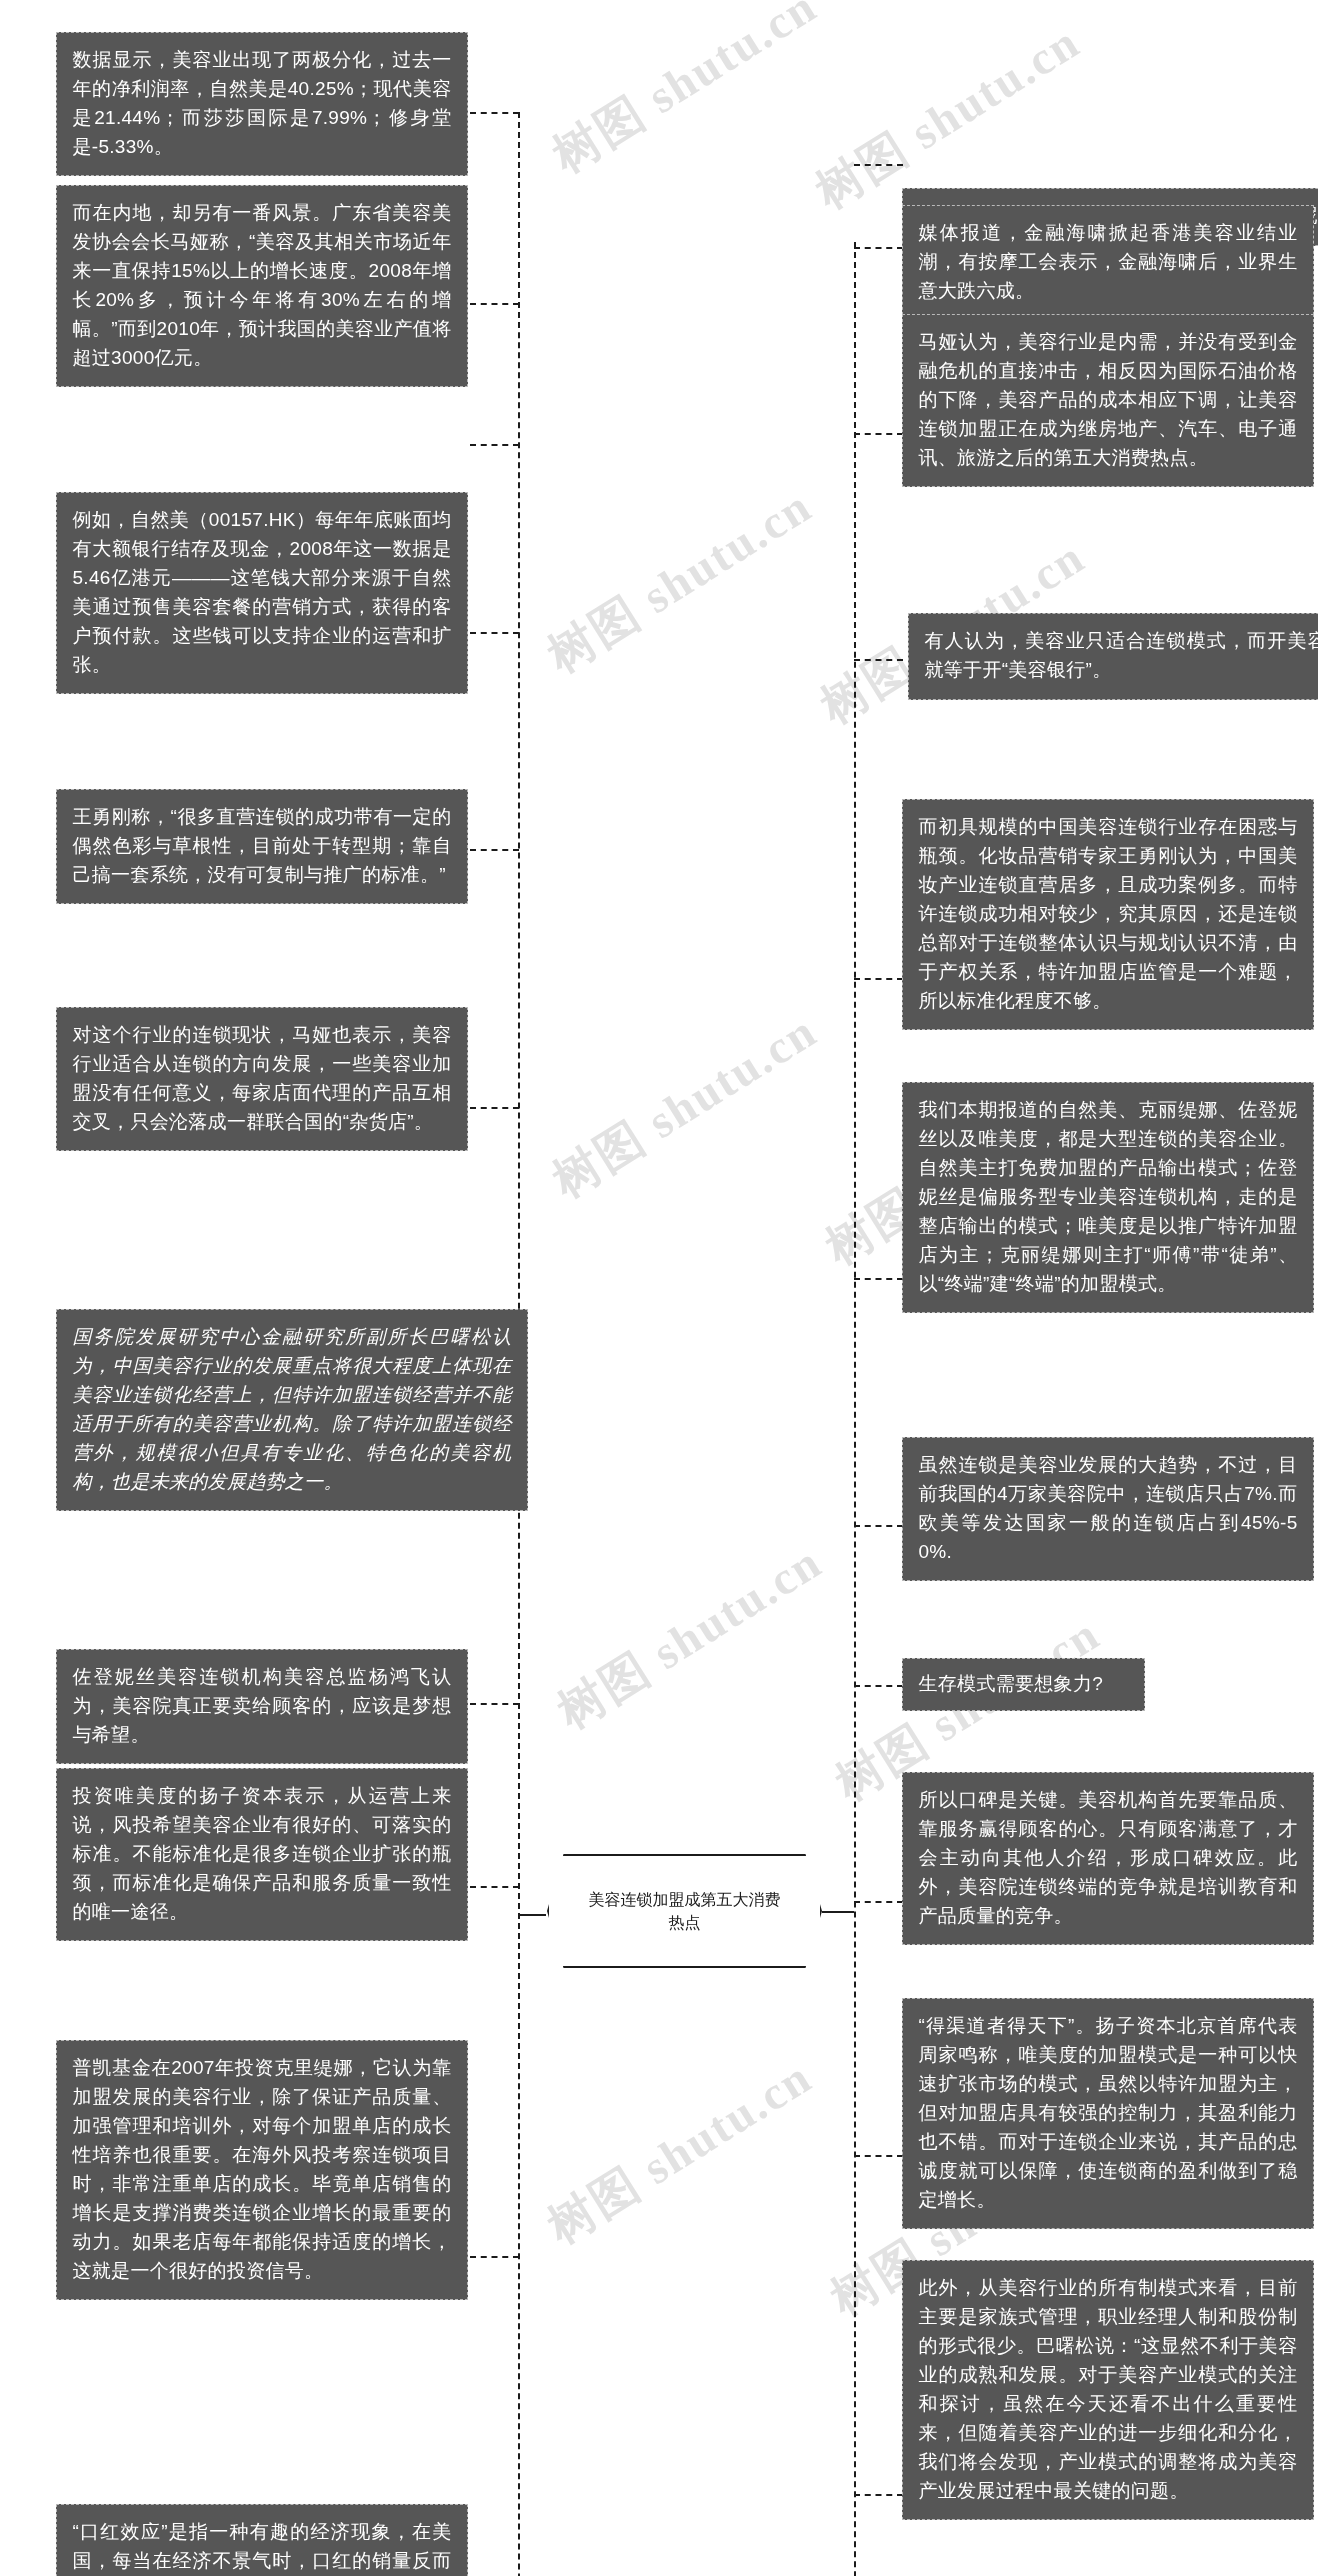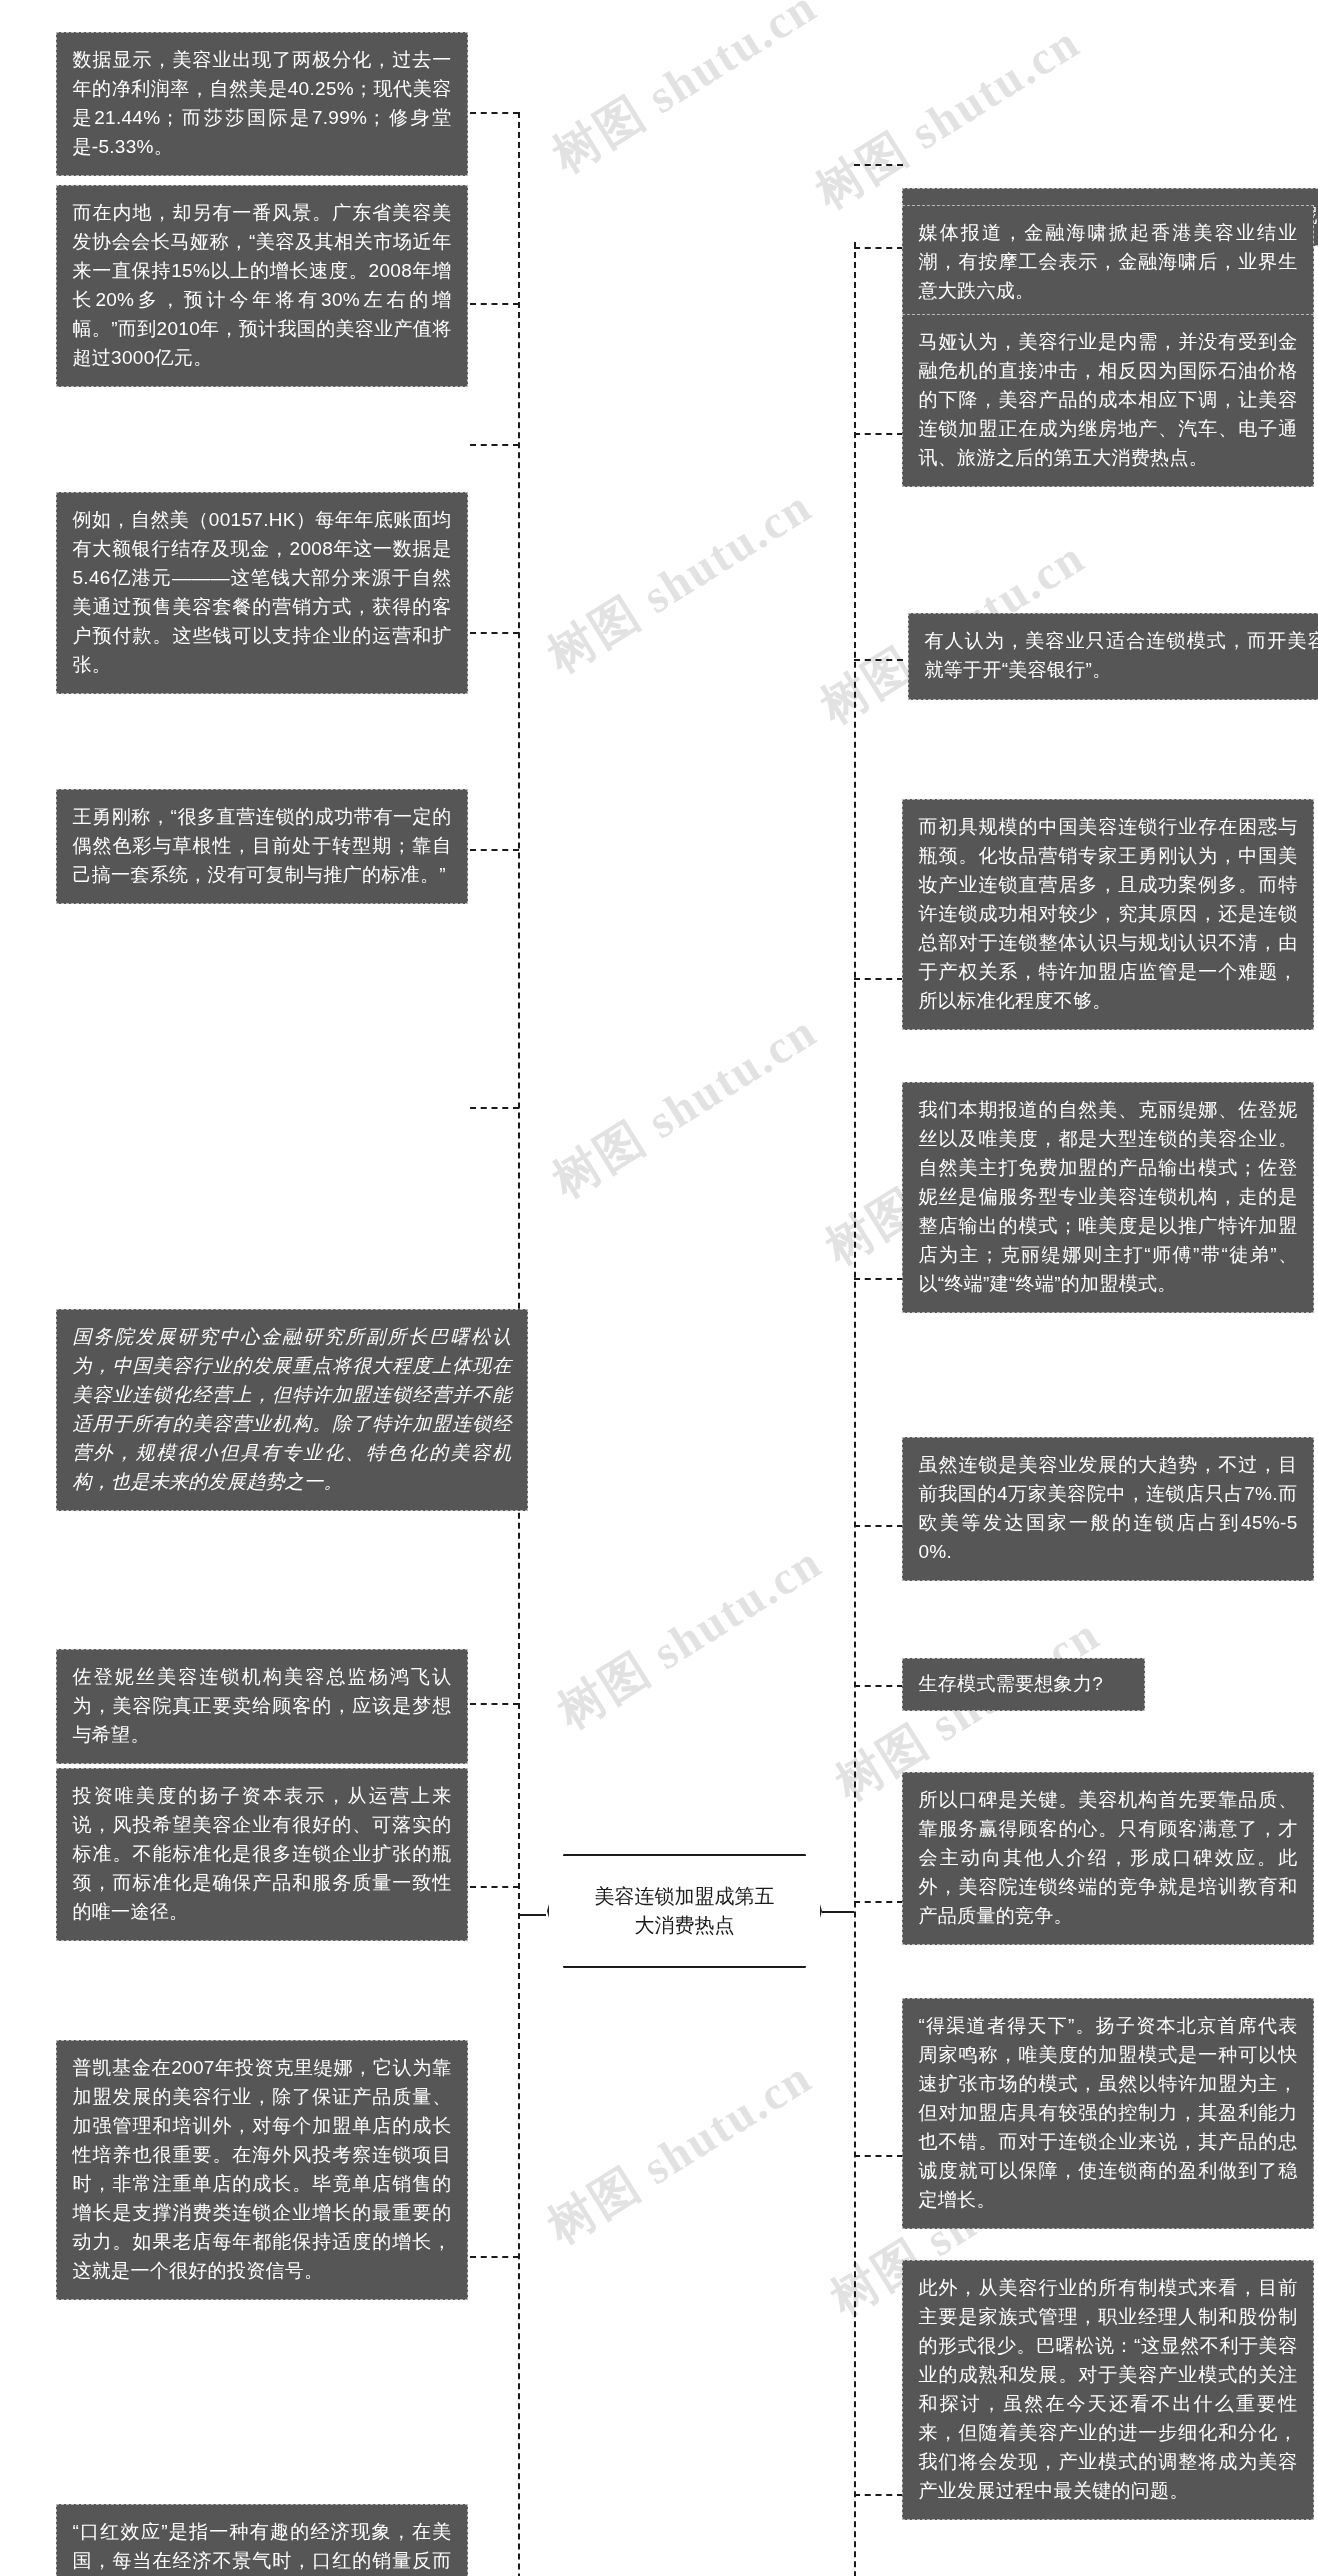--- a/index.html
+++ b/index.html
@@ -69,21 +69,21 @@
     padding:11.3px 15.5px;
   }
   
   .center-node{
     position:absolute;
     z-index:4;
     box-sizing:border-box;
     background:#ffffff;
     color:#1b1b1b;
     border:2.6px solid #1b1b1b;
-    font-size:20px;
+    font-size:16px;
     line-height:1.45;
     text-align:center;
     display:flex;
     align-items:center;
     justify-content:center;
     padding:14px 36px;
     clip-path:polygon(6% 0%, 94% 0%, 100% 50%, 94% 100%, 6% 100%, 0% 50%);
   }
   .center-node span{display:block;}
 </style>
@@ -115,20 +115,21 @@
   <div class="stub" style="left:470px;top:303px;width:49px;"></div>
 
   <div class="stub" style="left:470px;top:444px;width:49px;"></div>
 
   <div class="node" style="left:56px;top:492px;width:412px;">例如，自然美（00157.HK）每年年底账面均有大额银行结存及现金，2008年这一数据是5.46亿港元———这笔钱大部分来源于自然美通过预售美容套餐的营销方式，获得的客户预付款。这些钱可以支持企业的运营和扩张。</div>
   <div class="stub" style="left:470px;top:632px;width:49px;"></div>
 
   <div class="node" style="left:56px;top:789px;width:412px;">王勇刚称，“很多直营连锁的成功带有一定的偶然色彩与草根性，目前处于转型期；靠自己搞一套系统，没有可复制与推广的标准。”</div>
   <div class="stub" style="left:470px;top:849px;width:49px;"></div>
 
+  <div class="node" style="left:56px;top:1007px;width:412px;">对这个行业的连锁现状，马娅也表示，美容行业适合从连锁的方向发展，一些美容业加盟没有任何意义，每家店面代理的产品互相交叉，只会沦落成一群联合国的“杂货店”。</div>
   <div class="stub" style="left:470px;top:1107px;width:49px;"></div>
 
   <div class="node" style="left:56px;top:1309px;width:472px;font-style:italic;">国务院发展研究中心金融研究所副所长巴曙松认为，中国美容行业的发展重点将很大程度上体现在美容业连锁化经营上，但特许加盟连锁经营并不能适用于所有的美容营业机构。除了特许加盟连锁经营外，规模很小但具有专业化、特色化的美容机构，也是未来的发展趋势之一。</div>
   <div class="stub" style="left:470px;top:1443px;width:49px;"></div>
 
   <div class="node" style="left:56px;top:1649px;width:412px;">佐登妮丝美容连锁机构美容总监杨鸿飞认为，美容院真正要卖给顾客的，应该是梦想与希望。</div>
   <div class="stub" style="left:470px;top:1703px;width:49px;"></div>
 
   <div class="node" style="left:56px;top:1768px;width:412px;">投资唯美度的扬子资本表示，从运营上来说，风投希望美容企业有很好的、可落实的标准。不能标准化是很多连锁企业扩张的瓶颈，而标准化是确保产品和服务质量一致性的唯一途径。</div>
   <div class="stub" style="left:470px;top:1886px;width:49px;"></div>

